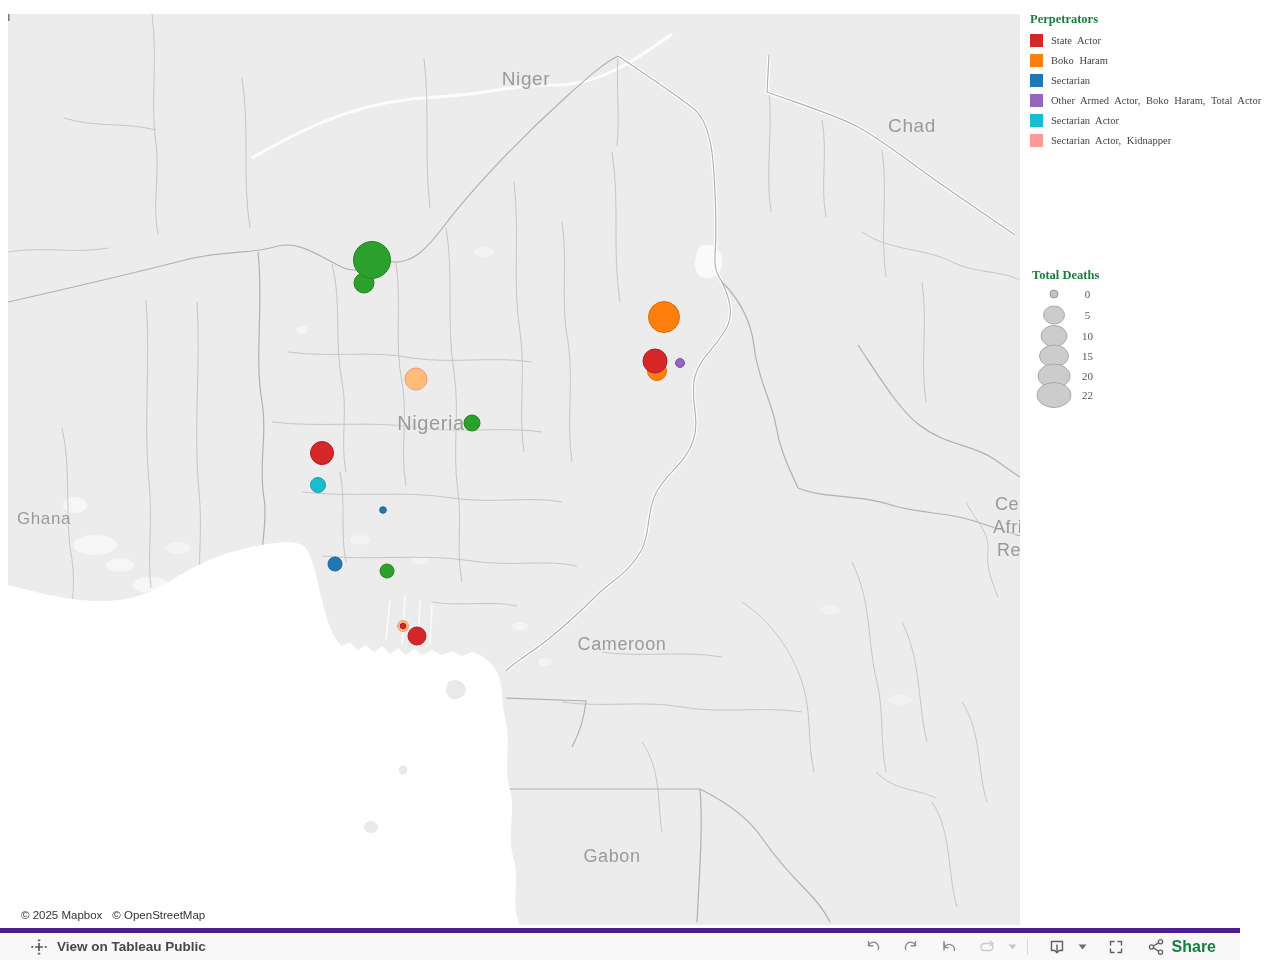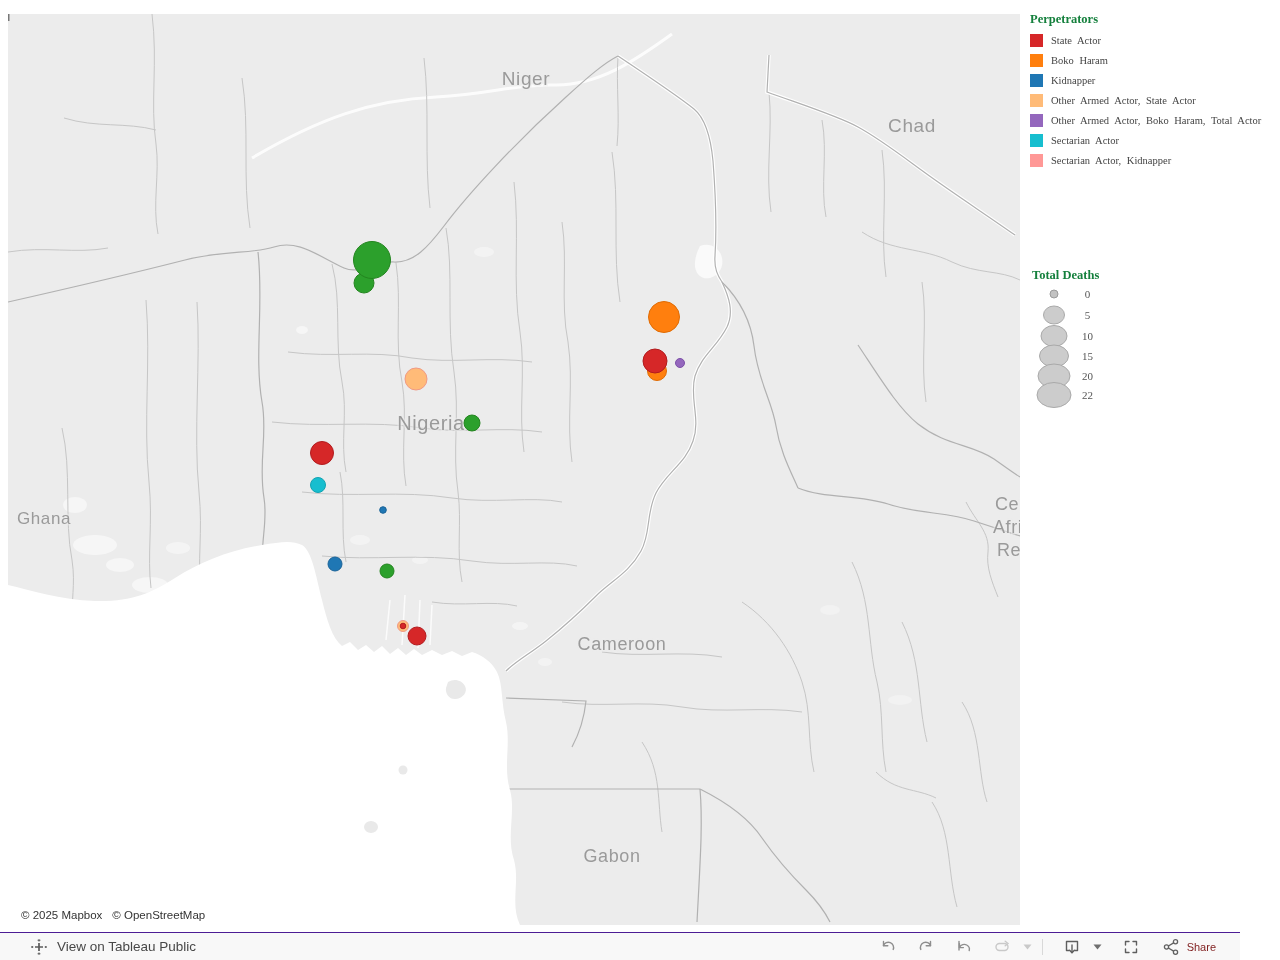--- a/index.html
+++ b/index.html
@@ -30,32 +30,32 @@
   .perp-row{display:flex;align-items:center;height:20px;}
   .swatch{width:13px;height:13px;margin-right:8px;flex:0 0 13px;}
   .perp-label{font-family:"Liberation Serif",serif;font-size:10.5px;color:#444;word-spacing:3px;white-space:nowrap;}
   .size-panel{position:absolute;left:1032px;top:268px;width:250px;}
   .size-circle{fill:#cccccc;stroke:#a9a9a9;stroke-width:1;}
   .size-circle.zero{fill:#c2c2c2;stroke:#9b9b9b;}
   .size-num{font-family:"Liberation Serif",serif;font-size:11px;fill:#555;}
 
   
   .toolbar{position:absolute;left:0;bottom:0;width:1240px;height:27px;background:#f8f8f8;
-           border-top:1px solid #4c1d95;display:flex;align-items:center;}
+           border-top:5px solid #4c1d95;display:flex;align-items:center;font-weight:bold;}
   .tb-left{display:flex;align-items:center;margin-left:30px;gap:9px;}
   .tb-text{font-size:13.5px;color:#484848;}
   .tb-right{margin-left:auto;display:flex;align-items:center;margin-right:24px;}
   .tb-btn{width:38px;display:flex;justify-content:center;align-items:center;color:#8e8e8e;cursor:pointer;}
   .tb-btn.dark{color:#5f5f5f;}
   .tb-btn.disabled{color:#c9c9c9;}
   .tb-group{display:flex;align-items:center;}
   .tb-sep{width:1px;height:16px;background:#d9d9d9;margin:0 10px;}
   .caret{margin-left:2px;}
   .share-btn{display:flex;align-items:center;gap:6px;margin-left:12px;color:#5f5f5f;cursor:pointer;}
-  .share-text{font-size:11px;color:#7f1d1d;}
+  .share-text{font-size:16px;color:#15803d;}
 </style>
 </head>
 <body>
 
 <div class="map-wrap">
   <svg id="map" width="1012" height="911" viewBox="8 14 1012 911">
 
     <rect x="8" y="14" width="1012" height="911" fill="#ececec"></rect>
 
     <g>
@@ -199,25 +199,21 @@
       <div class="perp-row">
         <span class="swatch" style="background: rgb(214, 39, 40);"></span>
         <span class="perp-label">State Actor</span>
       </div>
       <div class="perp-row">
         <span class="swatch" style="background: rgb(255, 127, 14);"></span>
         <span class="perp-label">Boko Haram</span>
       </div>
       <div class="perp-row">
         <span class="swatch" style="background: rgb(31, 119, 180);"></span>
-        <span class="perp-label">Kidnapper</span>
-      </div>
-      <div class="perp-row">
-        <span class="swatch" style="background: rgb(255, 187, 120);"></span>
-        <span class="perp-label">Other Armed Actor, State Actor</span>
+        <span class="perp-label">Sectarian</span>
       </div>
       <div class="perp-row">
         <span class="swatch" style="background: rgb(148, 103, 189);"></span>
         <span class="perp-label">Other Armed Actor, Boko Haram, Total Actor</span>
       </div>
       <div class="perp-row">
         <span class="swatch" style="background: rgb(23, 190, 207);"></span>
         <span class="perp-label">Sectarian Actor</span>
       </div>
       <div class="perp-row">

